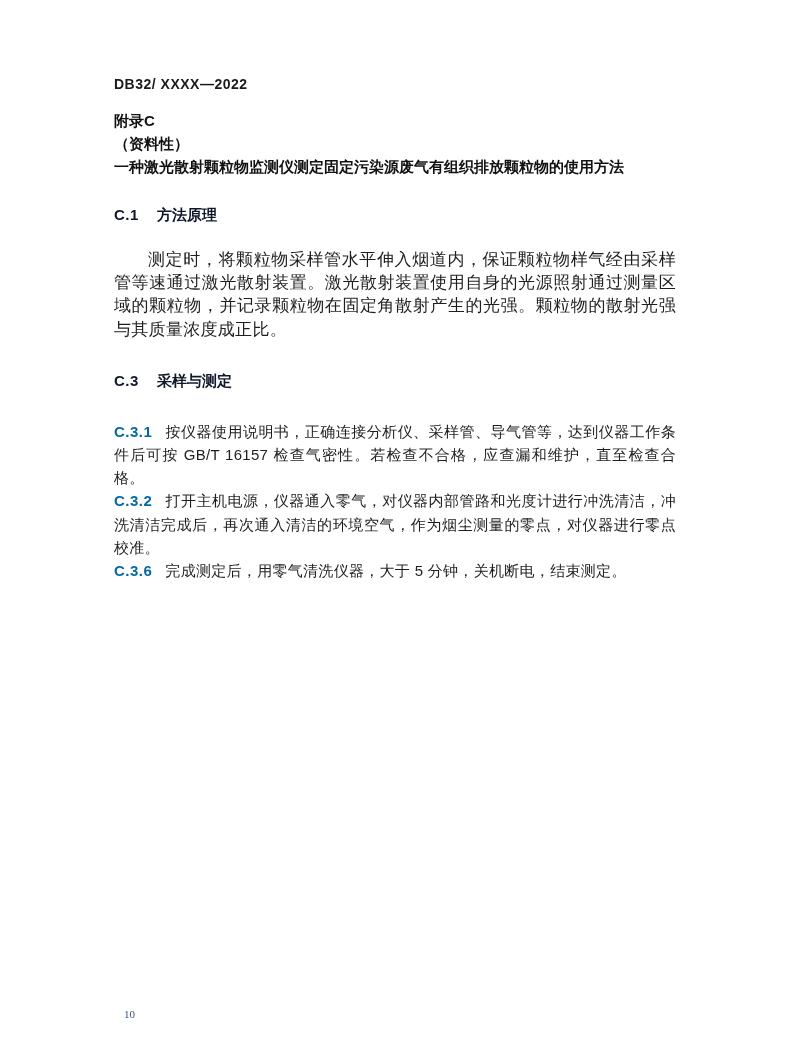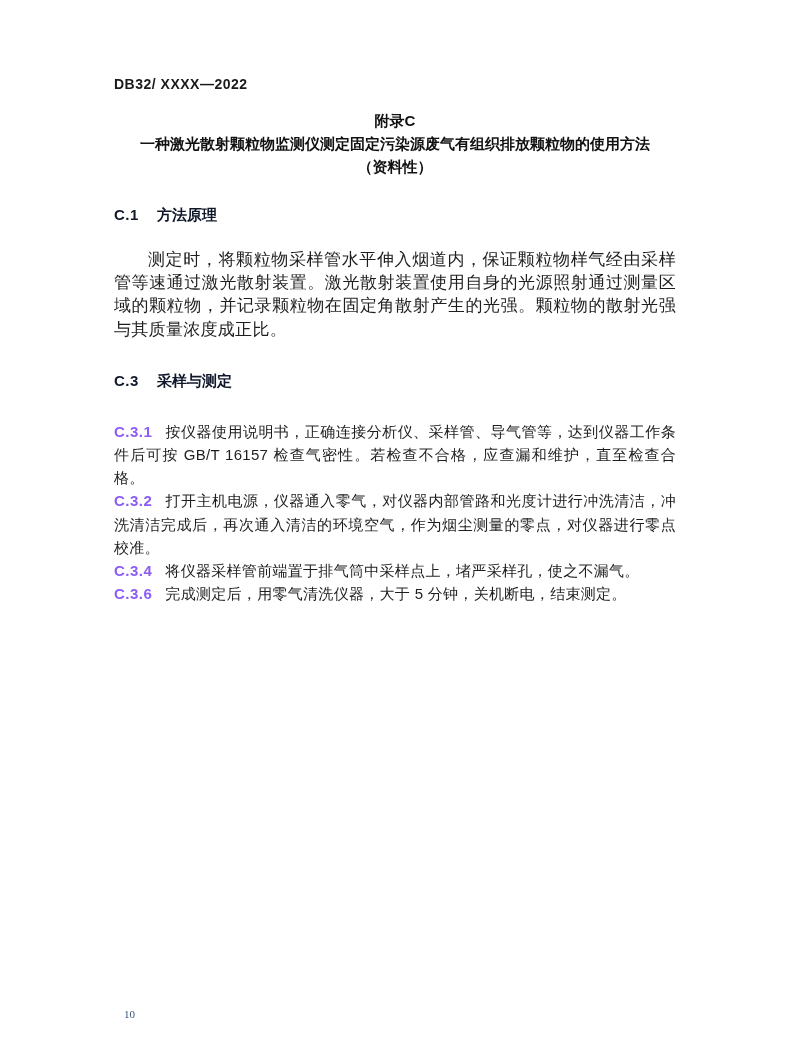--- a/index.html
+++ b/index.html
@@ -27,21 +27,21 @@
   }
   .doc-header {
     font-size: 14px;
     font-weight: 700;
     letter-spacing: 0.5px;
     color: #1a1a1a;
     line-height: 17px;
   }
   .appendix-head {
     margin-top: 16px;
-    text-align: center;
+    text-align: left;
     font-weight: 700;
     font-size: 15px;
     line-height: 23px;
     color: #111;
   }
   .appendix-head .line { line-height: 23px; }
   .section-heading {
     margin-top: 27px;
     font-size: 15px;
     font-weight: 700;
@@ -64,43 +64,43 @@
     font-size: 15px;
     line-height: 23.2px;
     text-align: justify;
     color: #1e1e1e;
     letter-spacing: 0.3px;
   }
   .clause .clause-num {
     font-weight: 700;
     letter-spacing: 0.5px;
     margin-right: 13px;
-    color: #8b5cf6;
+    color: #0369a1;
   }
   .page-number {
     position: absolute;
     left: 124px;
     top: 1006px;
     font-family: "Liberation Serif", "DejaVu Serif", serif;
     font-size: 11px;
     line-height: 16px;
   }
 </style>
 </head>
 <body>
 
 <div class="page">
   <div class="content">
 
     <div class="doc-header">DB32/ XXXX—2022</div>
 
     <div class="appendix-head">
       <div class="line">附录C</div>
+      <div class="line">（资料性）</div>
       <div class="line">一种激光散射颗粒物监测仪测定固定污染源废气有组织排放颗粒物的使用方法</div>
-      <div class="line">（资料性）</div>
     </div>
 
     <h2 class="section-heading">
       <span class="sec-num">C.1</span>
       <span>方法原理</span>
     </h2>
     <p class="body-para">测定时，将颗粒物采样管水平伸入烟道内，保证颗粒物样气经由采样管等速通过激光散射装置。激光散射装置使用自身的光源照射通过测量区域的颗粒物，并记录颗粒物在固定角散射产生的光强。颗粒物的散射光强与其质量浓度成正比。</p>
 
 
     <h2 class="section-heading heading-c3">
@@ -109,23 +109,20 @@
     </h2>
 
     <div class="clauses">
       <p class="clause">
         <span class="clause-num">C.3.1</span><span>按仪器使用说明书，正确连接分析仪、采样管、导气管等，达到仪器工作条件后可按 GB/T 16157 检查气密性。若检查不合格，应查漏和维护，直至检查合格。</span>
       </p>
       <p class="clause">
         <span class="clause-num">C.3.2</span><span>打开主机电源，仪器通入零气，对仪器内部管路和光度计进行冲洗清洁，冲洗清洁完成后，再次通入清洁的环境空气，作为烟尘测量的零点，对仪器进行零点校准。</span>
       </p>
       <p class="clause">
-        <span class="clause-num">C.3.4</span><span>将仪器采样管前端置于排气筒中采样点上，堵严采样孔，使之不漏气。</span>
-      </p>
-      <p class="clause">
         <span class="clause-num">C.3.6</span><span>完成测定后，用零气清洗仪器，大于 5 分钟，关机断电，结束测定。</span>
       </p>
     </div>
 
   </div>
 
   <div class="page-number" style="color: rgb(58, 86, 123);">10</div>
 </div>
 
 </body></html>

